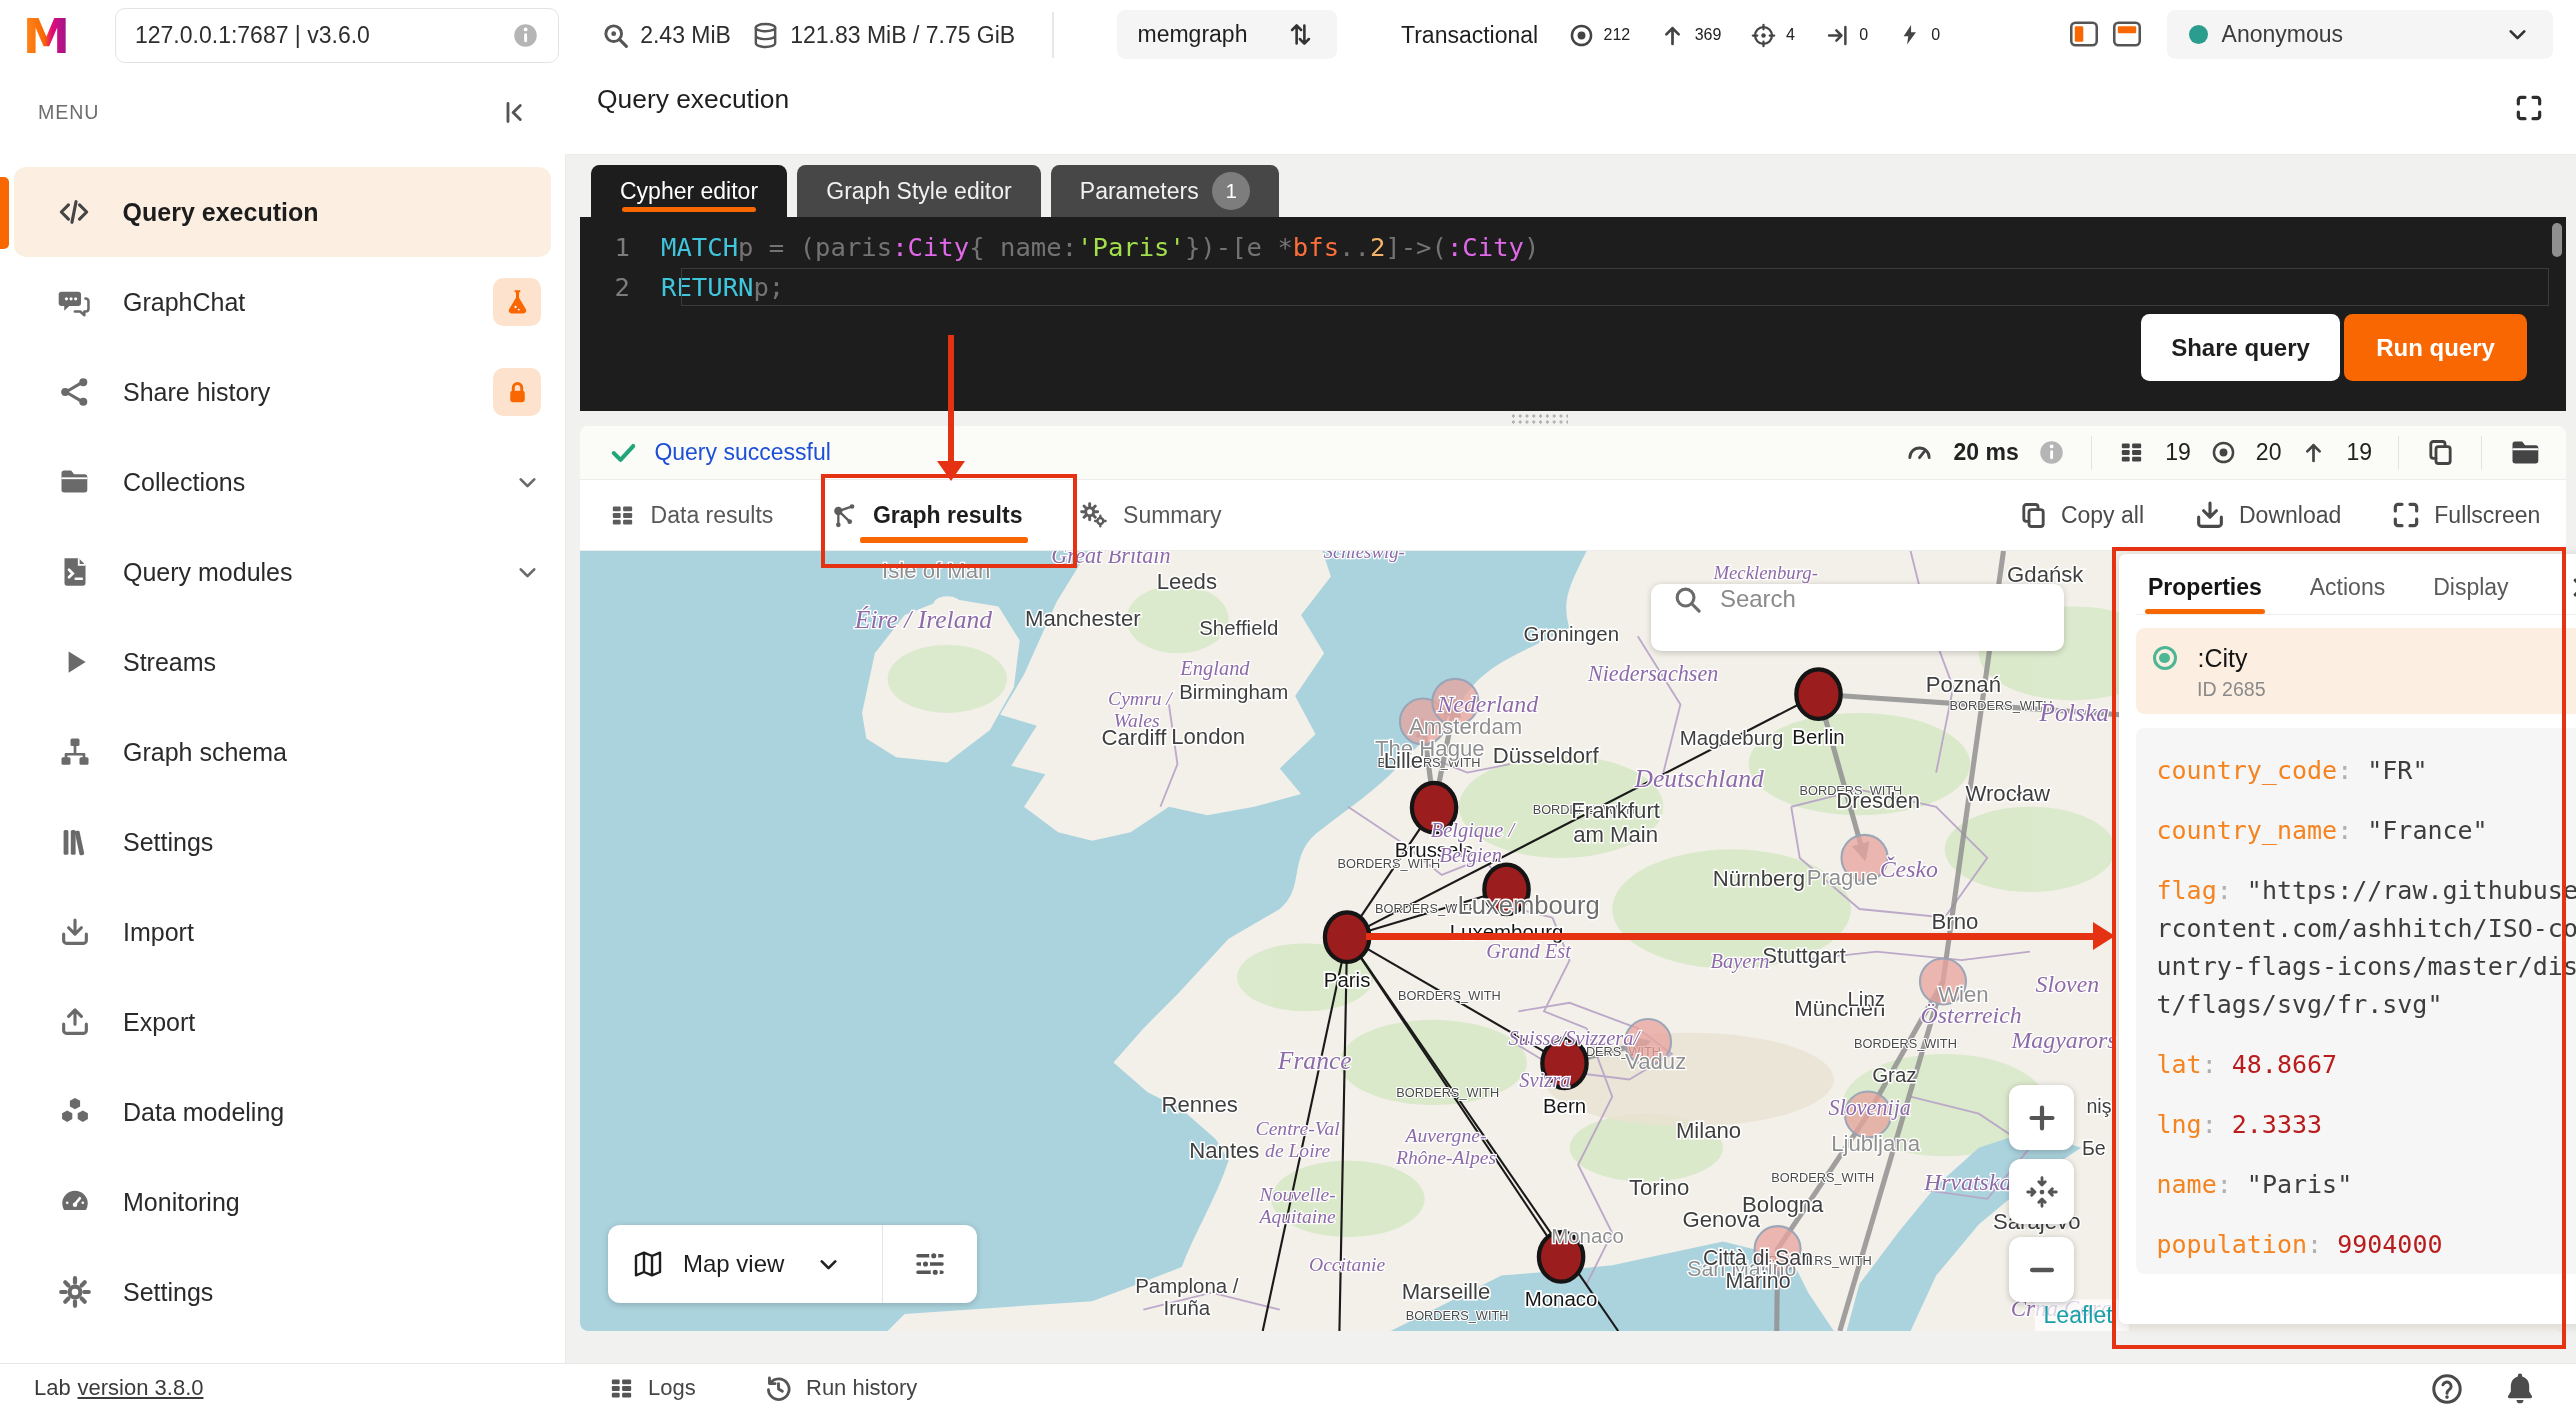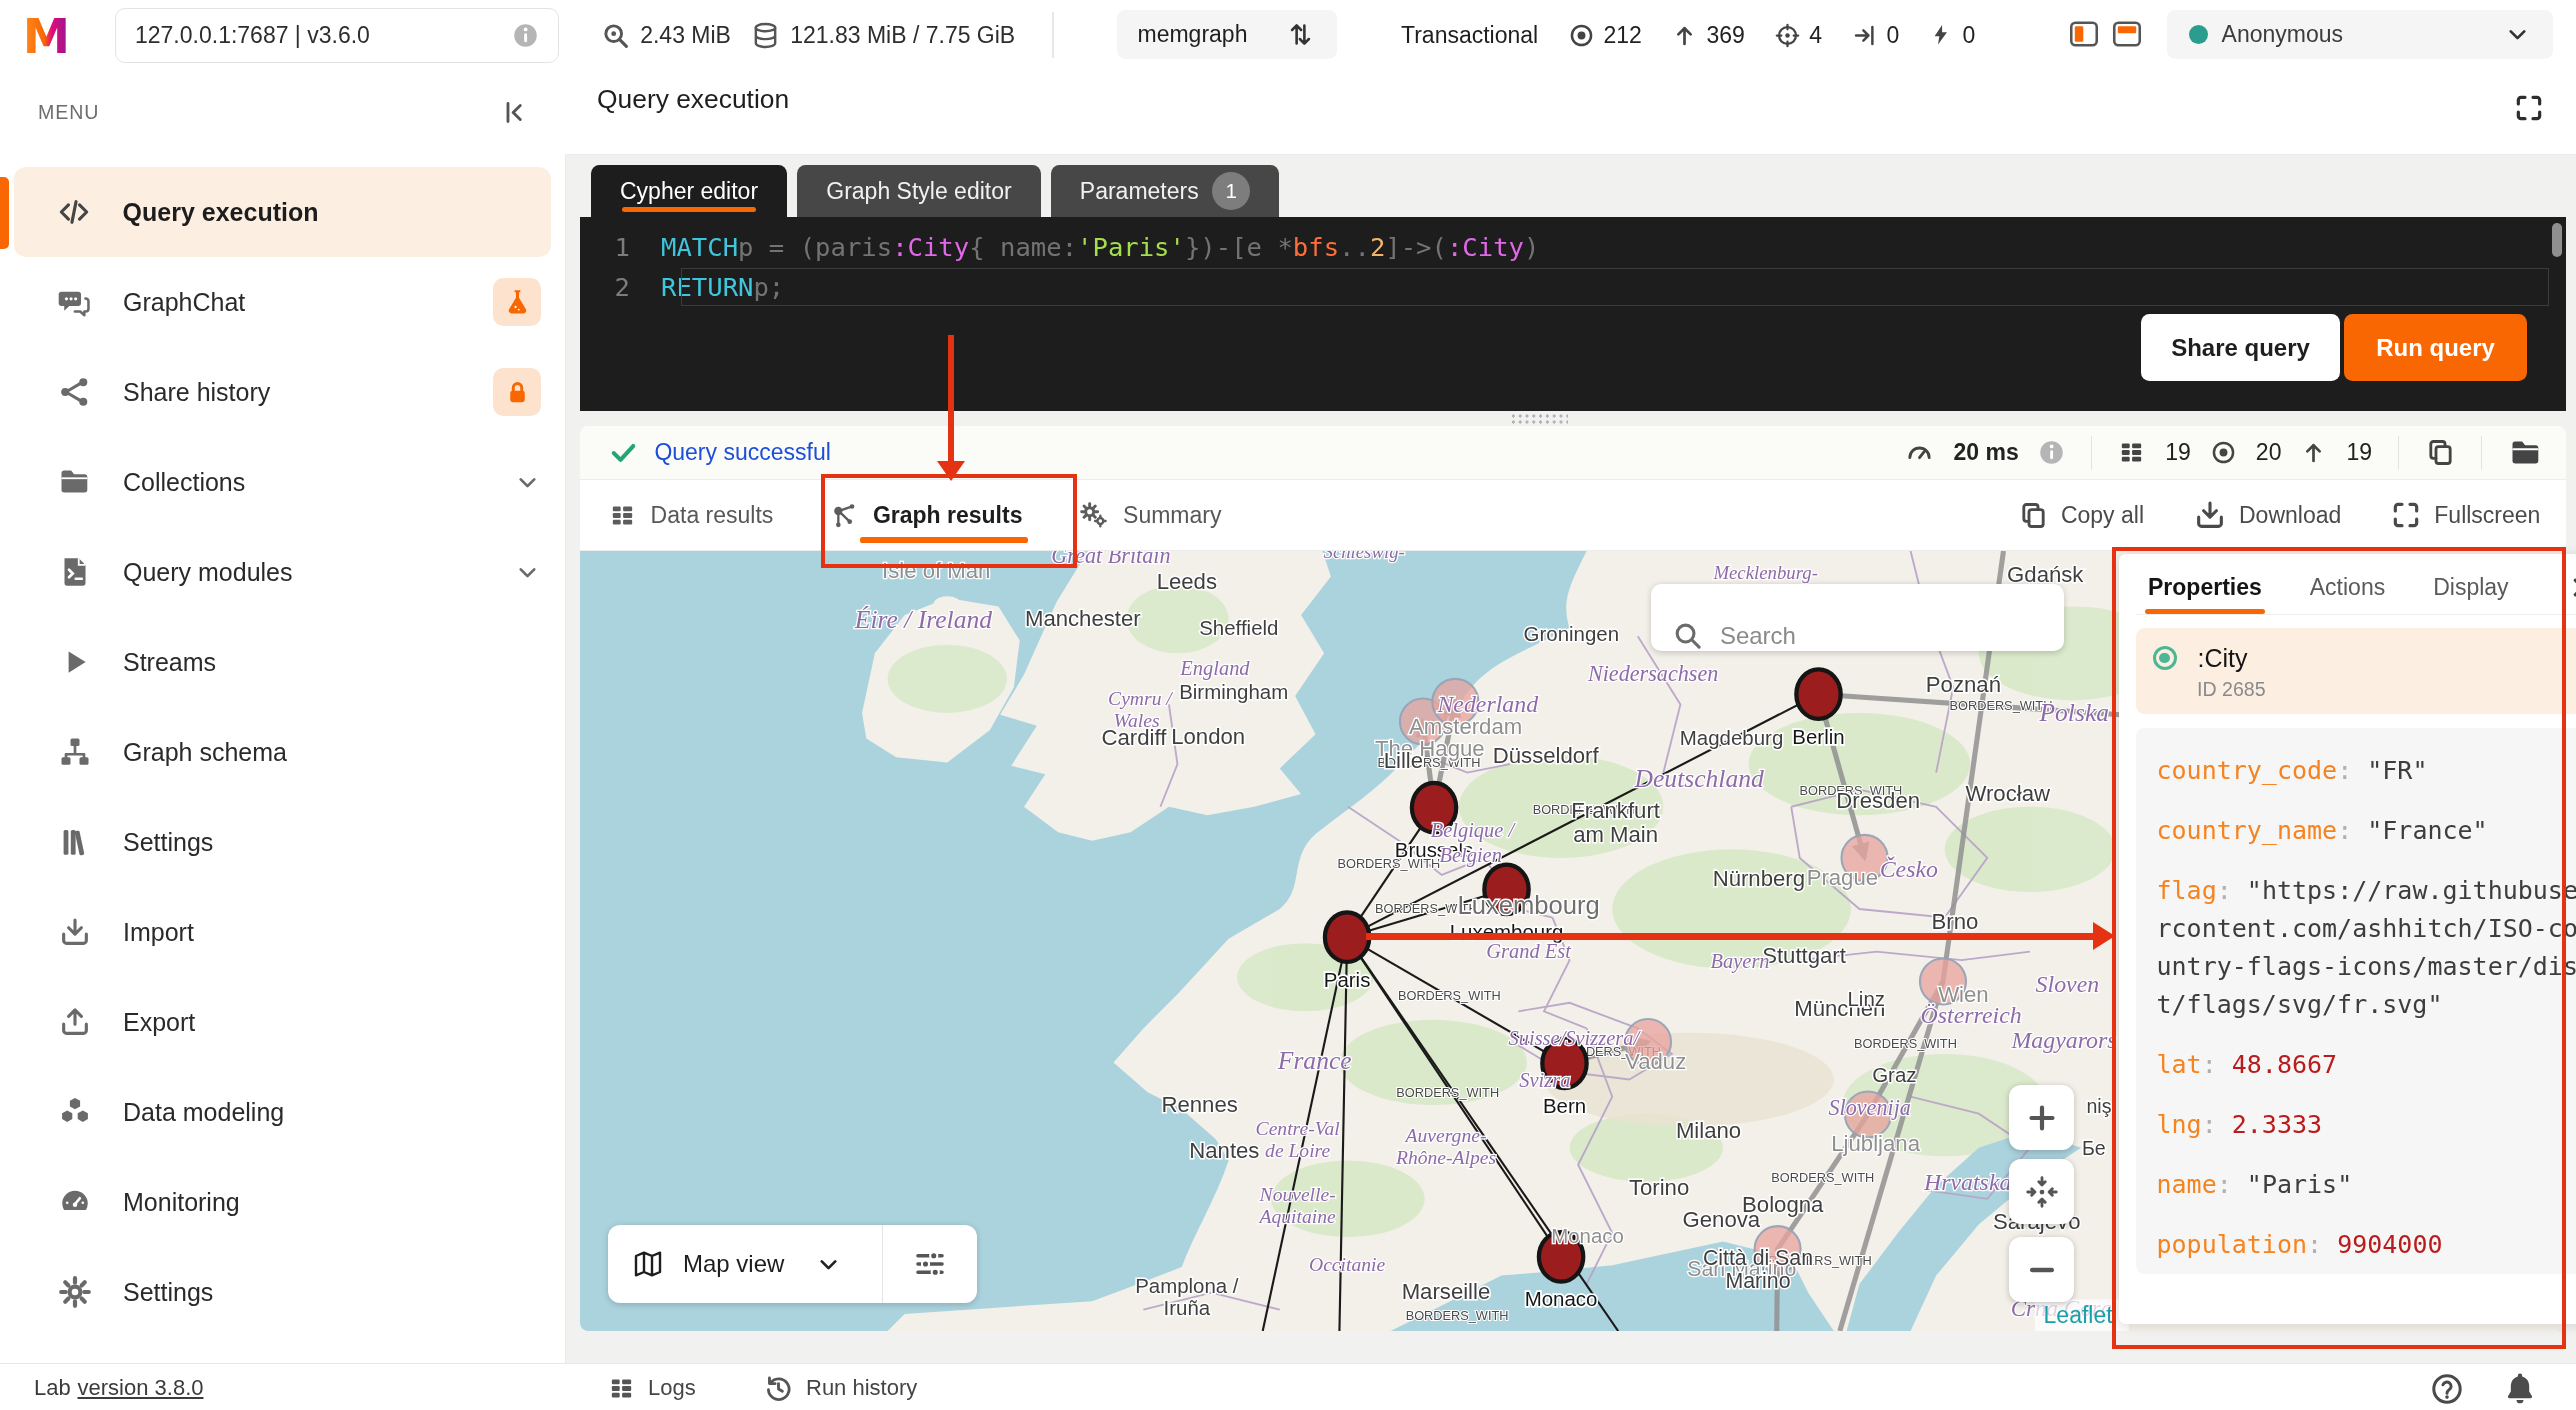--- a/index.html
+++ b/index.html
@@ -14,21 +14,21 @@
   #topbar{left:0;top:0;width:2576px;height:71px;background:#fff;border-bottom:1.7px solid #e8e8e8;}
   #logo{left:22px;top:8.5px;width:56px;height:53px;}
   #server-chip{left:115px;top:7.7px;width:444px;height:55px;border:1.7px solid #e3e3e3;border-radius:10.2px;
                display:flex;align-items:center;padding:0 19px;box-sizing:border-box;font-size:23px;color:#2d2d2d;}
   #server-chip .ic{margin-left:auto;color:#b5b5b5;}
   .metric{font-size:23px;color:#2d2d2d;gap:10.2px;}
   .metric .ic{color:#555;}
   .tsep{width:1.7px;height:46px;background:#e7e7e7;}
   #db-select{background:#f5f5f5;border-radius:8.5px;height:49px;padding:0 20.5px;gap:38px;font-size:23px;color:#1f1f1f;}
   #db-select .ic{color:#333;}
-  .tstat{gap:8.5px;font-size:23px;color:#222;display:flex;align-items:center;}
+  .tstat{gap:8.5px;font-size:16px;color:#222;display:flex;align-items:center;}
   .tstat .ic{color:#444;}
   #layout-toggles{gap:8.5px;}
   #layout-toggles .ic{color:#555;}
   #user-pill{background:#f5f5f5;border-radius:8.5px;height:49px;width:386px;padding:0 22px;box-sizing:border-box;
              font-size:23px;color:#3c3c3c;gap:13.6px;}
   #user-dot{width:19px;height:19px;border-radius:50%;background:#2a9d8f;}
   #user-pill .chev{margin-left:auto;color:#333;}
 
   
   #sidebar{left:0;top:71px;width:565px;height:1292px;background:#fff;border-right:1.7px solid #eceae8;}
@@ -102,21 +102,21 @@
   
   #map-wrap{position:absolute;left:0;top:125px;width:1986px;height:780px;background:#abd3de;}
   #map-svg{position:absolute;left:0;top:0;}
   .ml-city{font-family:"Liberation Sans",sans-serif;fill:#3f3f3f;stroke:#ffffff;stroke-width:3.5px;paint-order:stroke;}
   .ml-region{font-family:"Liberation Serif",serif;font-style:italic;fill:#8d6aa8;stroke:#ffffff;stroke-width:3px;paint-order:stroke;}
   .ml-muted{font-family:"Liberation Sans",sans-serif;fill:#8f8f8f;stroke:#ffffff;stroke-width:3px;paint-order:stroke;}
   .ml-bigmuted{font-family:"Liberation Sans",sans-serif;fill:#6f6f6f;stroke:#ffffff;stroke-width:3.5px;paint-order:stroke;}
   .m-elabel{font-family:"Liberation Sans",sans-serif;font-size:15px;fill:#4a4a4a;stroke:#ffffff;stroke-width:2.5px;paint-order:stroke;}
   .m-nlabel{font-family:"Liberation Sans",sans-serif;font-size:24px;fill:#161616;stroke:#ffffff;stroke-width:4px;paint-order:stroke;}
   #map-search{position:absolute;left:1071px;top:33px;width:413px;height:67px;background:#fff;border-radius:10.2px;
-              box-shadow:0 1.7px 6.8px rgba(0,0,0,.18);display:flex;align-items:flex-end;padding:0 20.5px;box-sizing:border-box;gap:15.4px;}
+              box-shadow:0 1.7px 6.8px rgba(0,0,0,.18);display:flex;align-items:flex-start;padding:0 20.5px;box-sizing:border-box;gap:15.4px;}
   #map-search .ic{color:#6b6b6b;}
   #map-search input{border:none;outline:none;font-size:24px;color:#333;width:100%;font-family:"Liberation Sans",sans-serif;background:transparent;}
   #map-search input::placeholder{color:#8a8a8a;}
   #mapview-ctl{position:absolute;left:28px;top:674px;width:369px;height:78px;background:#fff;border-radius:12px;
                box-shadow:0 1.7px 6.8px rgba(0,0,0,.18);display:flex;align-items:center;}
   #mapview-left{display:flex;align-items:center;gap:19px;padding:0 24px;font-size:24px;color:#1e1e1e;flex:1;cursor:pointer;}
   #mapview-left .chev{margin-left:12px;color:#222;}
   #mapview-sep{width:0.9px;height:78px;background:#e4e4e4;}
   #mapview-filter{width:94px;display:flex;align-items:center;justify-content:center;color:#555;cursor:pointer;}
   .mapbtn{position:absolute;left:1429px;width:65px;height:65px;background:#fff;border-radius:12px;

